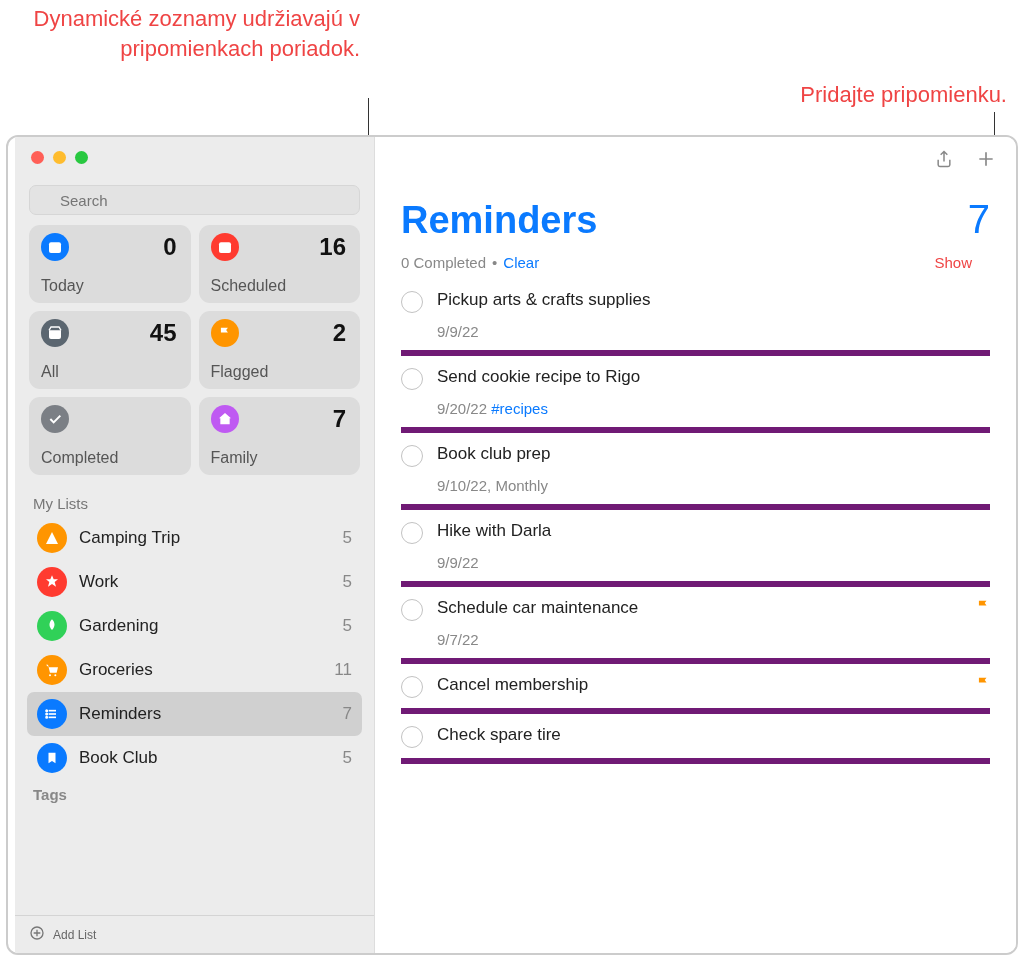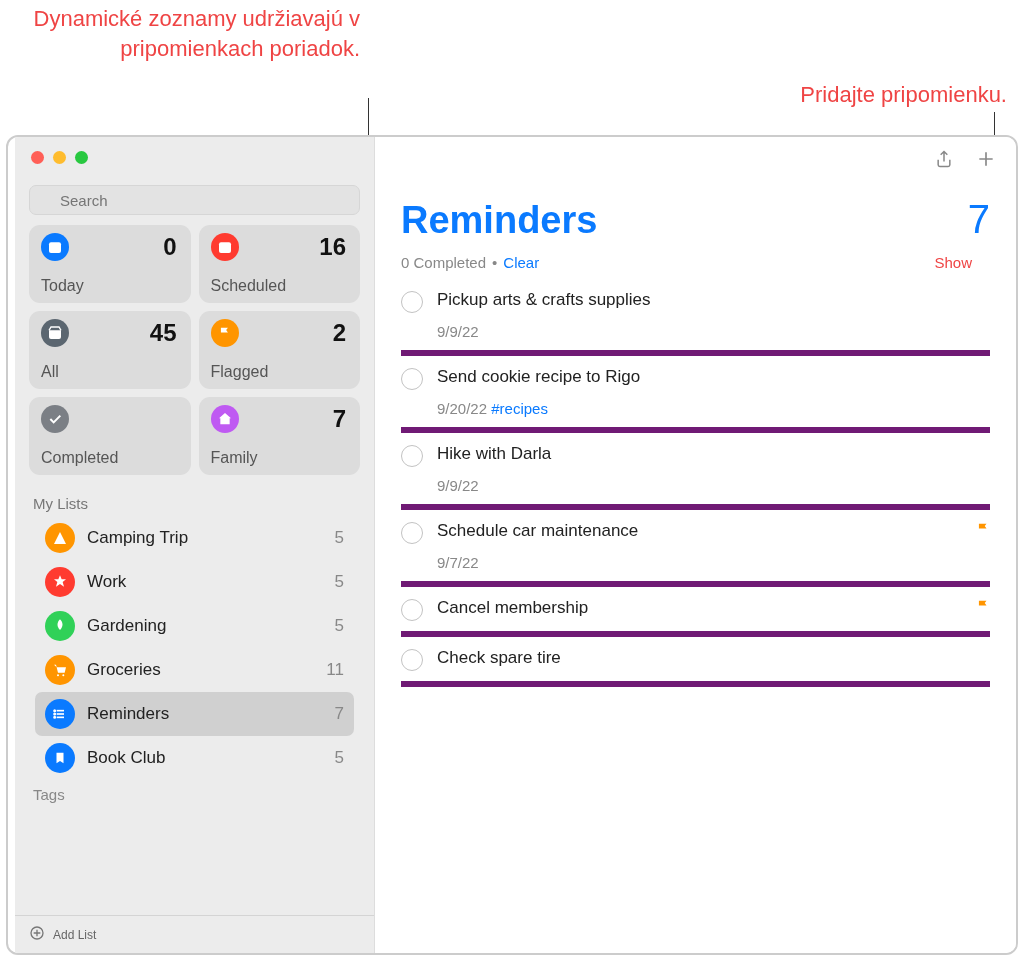--- a/index.html
+++ b/index.html
@@ -107,21 +107,21 @@
     bottom: 8px;
     left: 12px;
     font-size: 16px;
     color: #555;
   }
   .section-header {
     padding: 10px 18px 4px 18px;
     font-size: 15px;
     color: #777;
   }
-  .list-items { padding: 0 20px; overflow-y: auto; }
+  .list-items { padding: 0 12px; overflow-y: auto; }
   .list-row {
     display: flex;
     align-items: center;
     height: 44px;
     padding: 0 10px;
     border-radius: 7px;
     cursor: pointer;
   }
   .list-row.selected { background: #d0d0d0; }
   .list-icon {
@@ -213,20 +213,21 @@
   .flag-mark {
     color: #ff9500;
     font-size: 16px;
     margin-top: 2px;
   }
   .svg-ico { display: block; }
   .tags-fade {
     padding: 6px 18px 0 18px;
     font-size: 15px;
     color: #888;
+    font-weight: bold;
   }
 </style>
 </head>
 <body>
 
 <div class="callout" style="top:4px; left:20px; width:340px;">Dynamické zoznamy udržiavajú v pripomienkach poriadok.</div>
 <div class="callout" style="top:80px; right:20px; width:300px;">Pridajte pripomienku.</div>
 
 <div class="callout-line" style="left:368px; top:98px; width:1px; height:180px;"></div>
 <div class="callout-line" style="left:368px; top:277px; width:17px; height:1px;"></div>
@@ -428,20 +429,27 @@
         <div class="rem-row">
           <div class="circle"></div>
           <div class="rem-body">
             <div class="rem-title">Send cookie recipe to Rigo</div>
             <div class="rem-sub">9/20/22 <span class="tag">#recipes</span></div>
           </div>
         </div>
         <div class="rem-row">
           <div class="circle"></div>
           <div class="rem-body">
+            <div class="rem-title">Book club prep</div>
+            <div class="rem-sub">9/10/22, Monthly</div>
+          </div>
+        </div>
+        <div class="rem-row">
+          <div class="circle"></div>
+          <div class="rem-body">
             <div class="rem-title">Hike with Darla</div>
             <div class="rem-sub">9/9/22</div>
           </div>
         </div>
         <div class="rem-row">
           <div class="circle"></div>
           <div class="rem-body">
             <div class="rem-title">Schedule car maintenance</div>
             <div class="rem-sub">9/7/22</div>
           </div>

